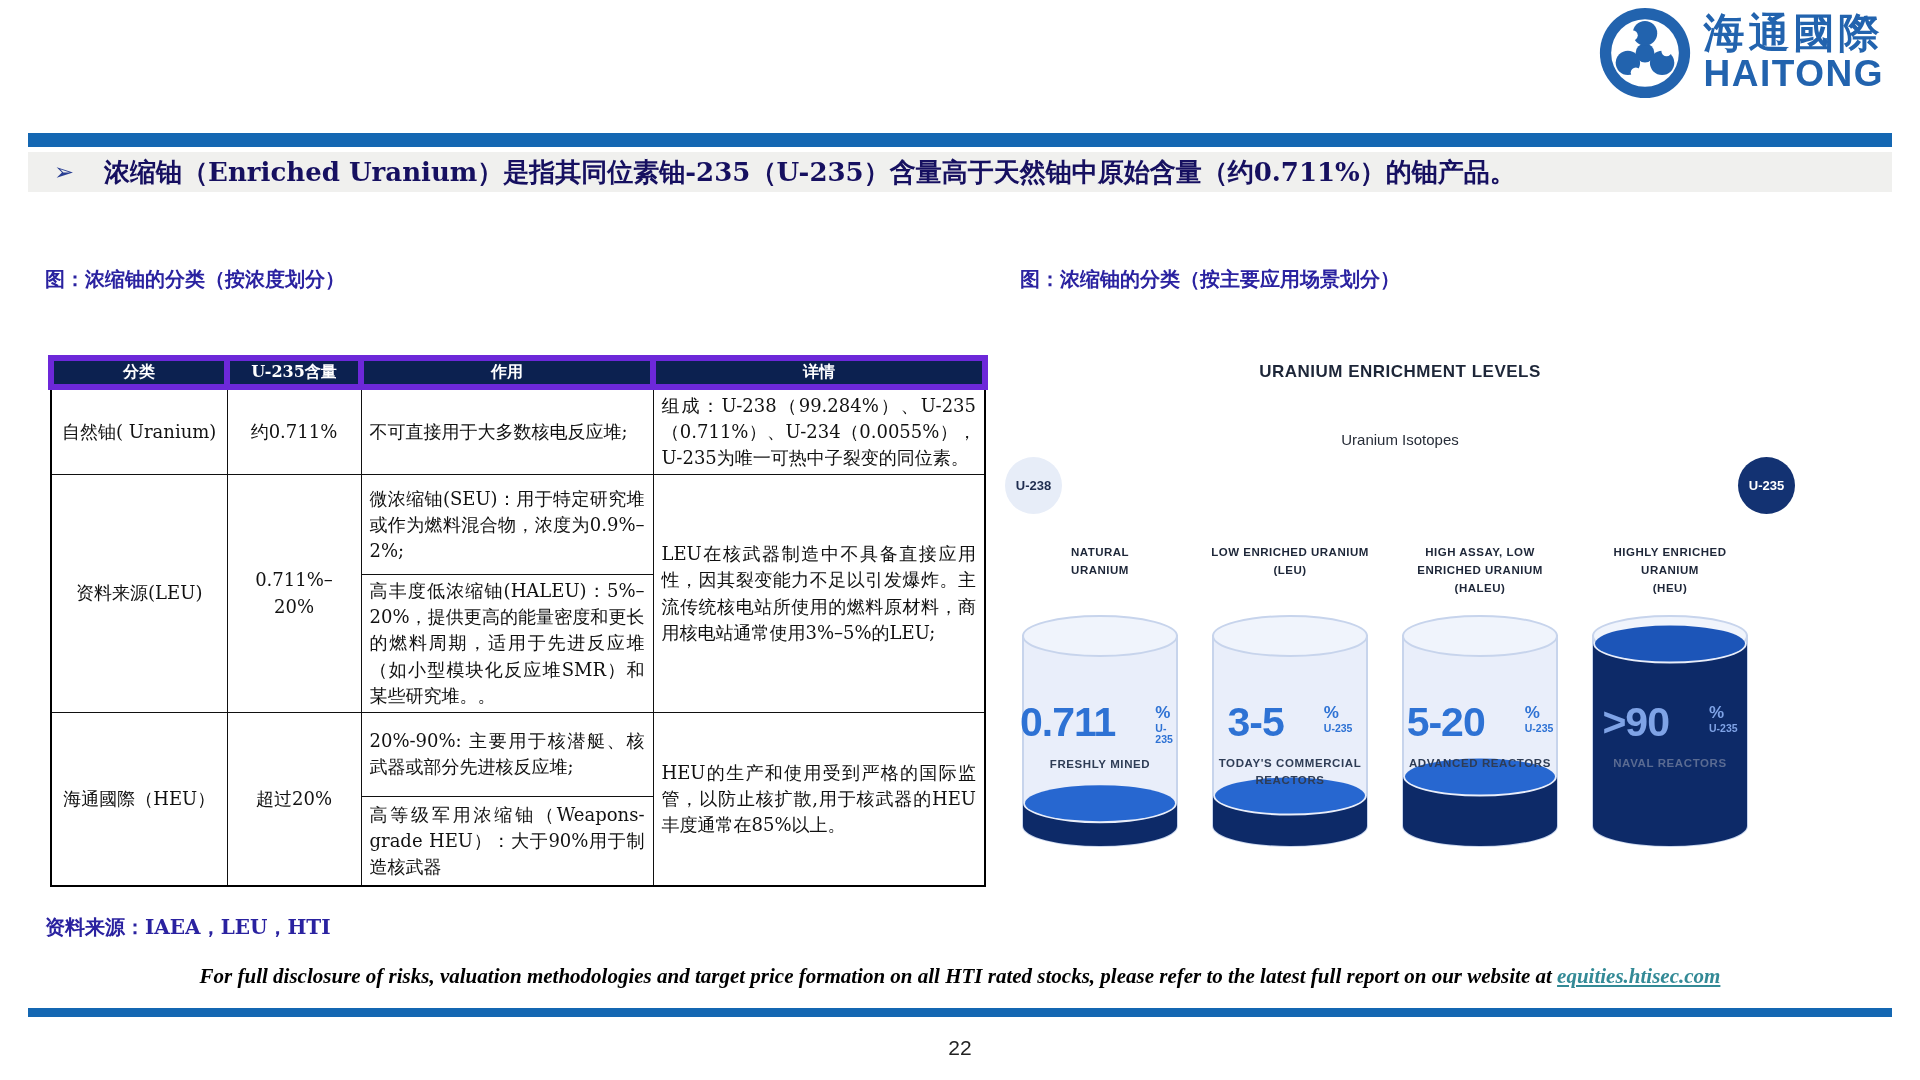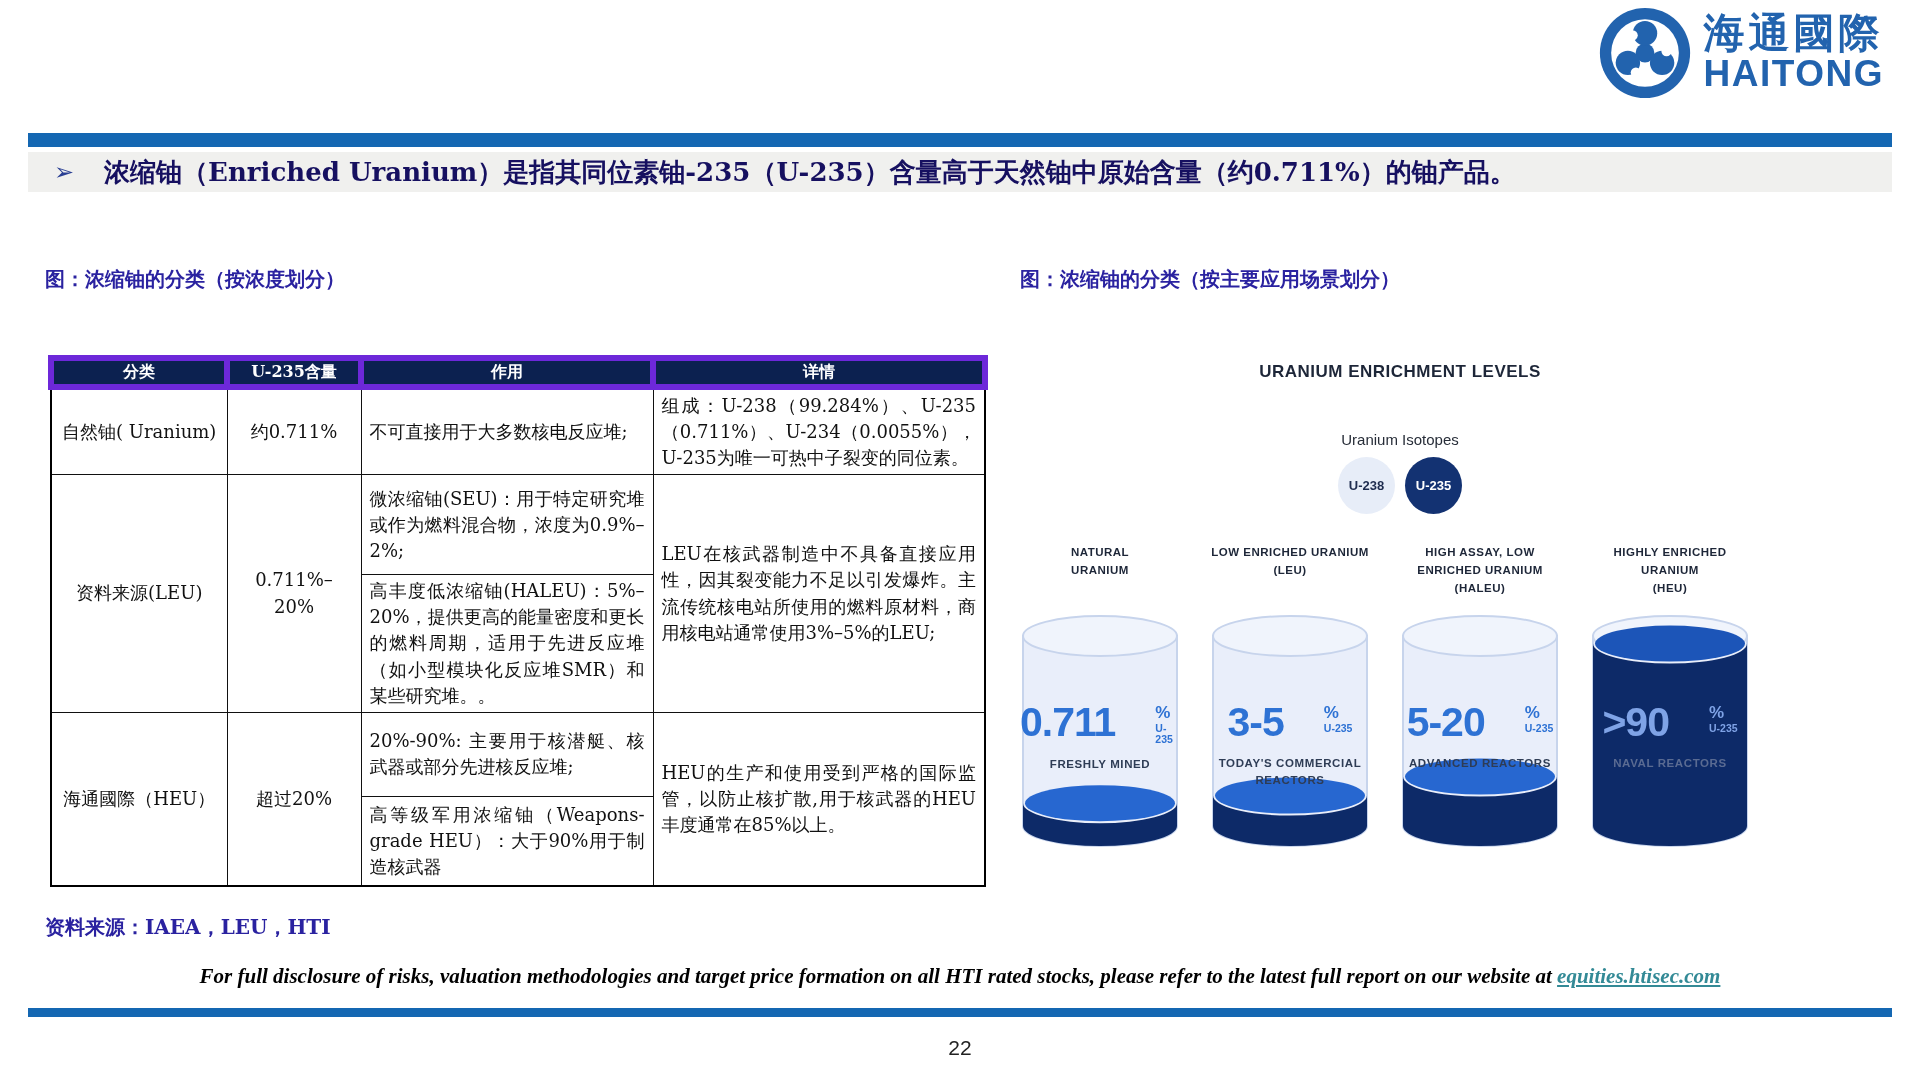--- a/index.html
+++ b/index.html
@@ -38,21 +38,21 @@
   table.class-table th{background:var(--table-header-bg);color:#fff;font-size:16px;font-weight:bold;
         height:28px;border:6px solid #6d28d9;padding:1px 21px;}
   table.class-table td{border:1px solid #111;font-size:18px;line-height:1.45;padding:3px 8px;vertical-align:middle;}
   table.class-table{border:2px solid #000;}
   td.c-cat,td.c-u235{text-align:center;}
   td.c-role,td.c-detail{text-align:justify;margin-left:19px;}
 
   .diagram{position:absolute;left:1005px;top:362px;width:790px;}
   .diagram-title{text-align:center;font-size:17px;font-weight:800;letter-spacing:.5px;color:#1d2638;}
   .isotopes-label{text-align:center;font-size:15px;color:#272d38;margin-top:49px;}
-  .isotopes{display:flex;justify-content:center;gap:10px;margin-top:9px;}
+  .isotopes{display:flex;justify-content:space-between;gap:10px;margin-top:9px;}
   .iso-circle{width:57px;height:57px;border-radius:50%;display:flex;align-items:center;justify-content:center;
               font-size:13px;font-weight:bold;}
   .iso-light{background:#e7edf8;color:#1e2c4f;}
   .iso-dark{background:#133272;color:#fff;}
   .levels{display:flex;justify-content:flex-start;margin-top:30px;}
   .level-col{width:190px;display:flex;flex-direction:column;align-items:center;}
   .lv-head{height:66px;text-align:center;font-size:11.5px;font-weight:800;letter-spacing:.5px;
            color:#1d2638;line-height:1.55;}
   .cyl{position:relative;width:160px;height:240px;}
   .cyl svg{position:absolute;left:0;top:0;}

